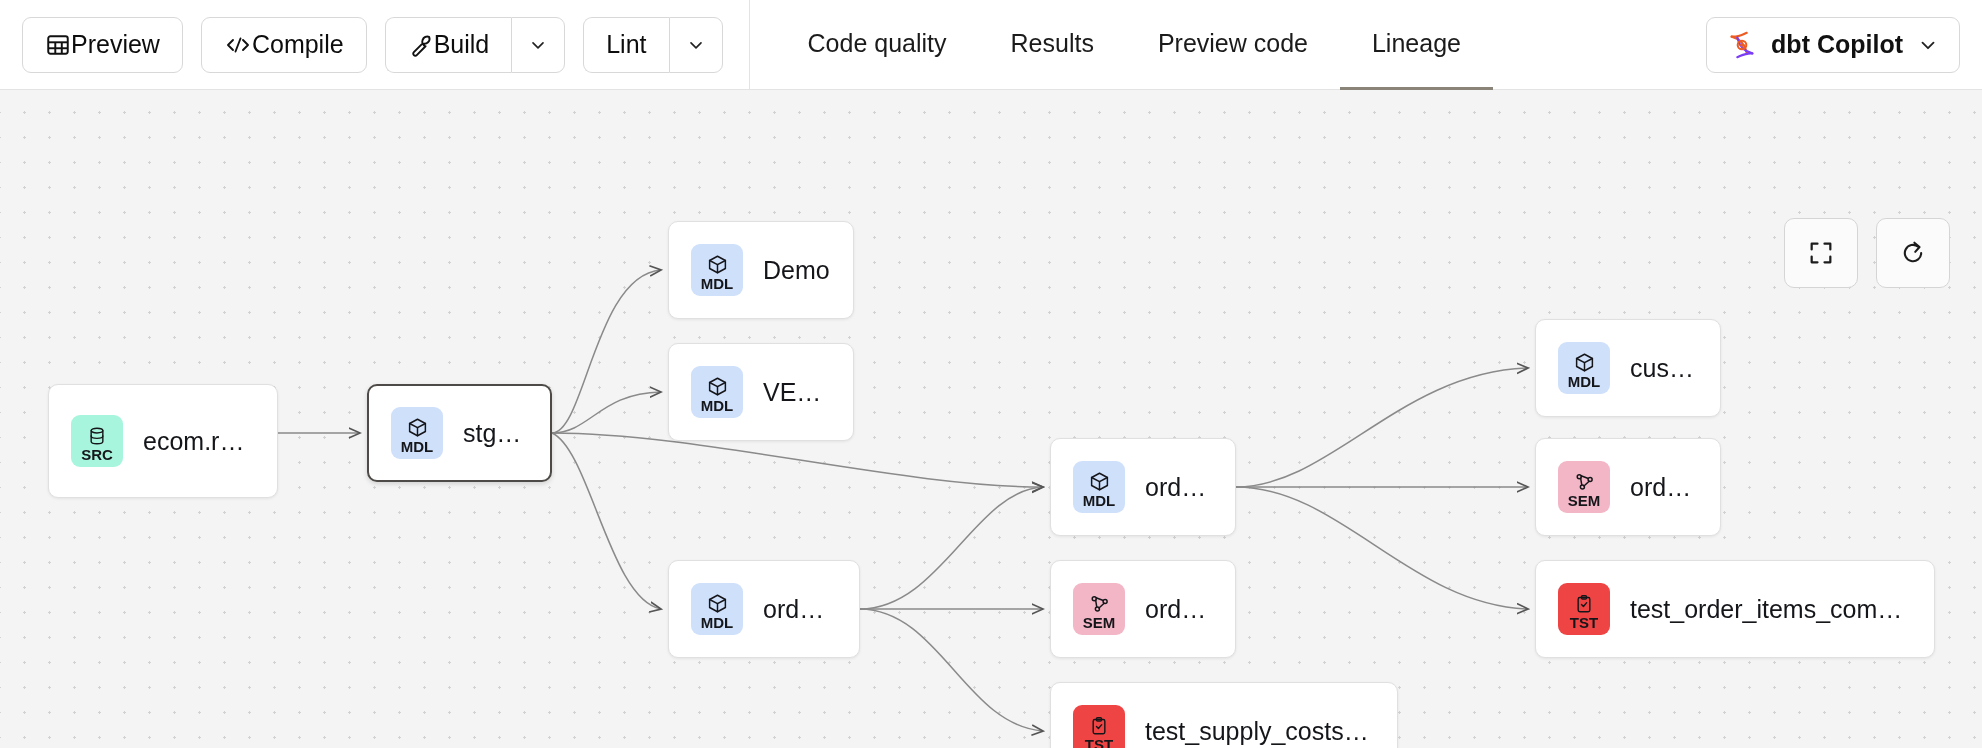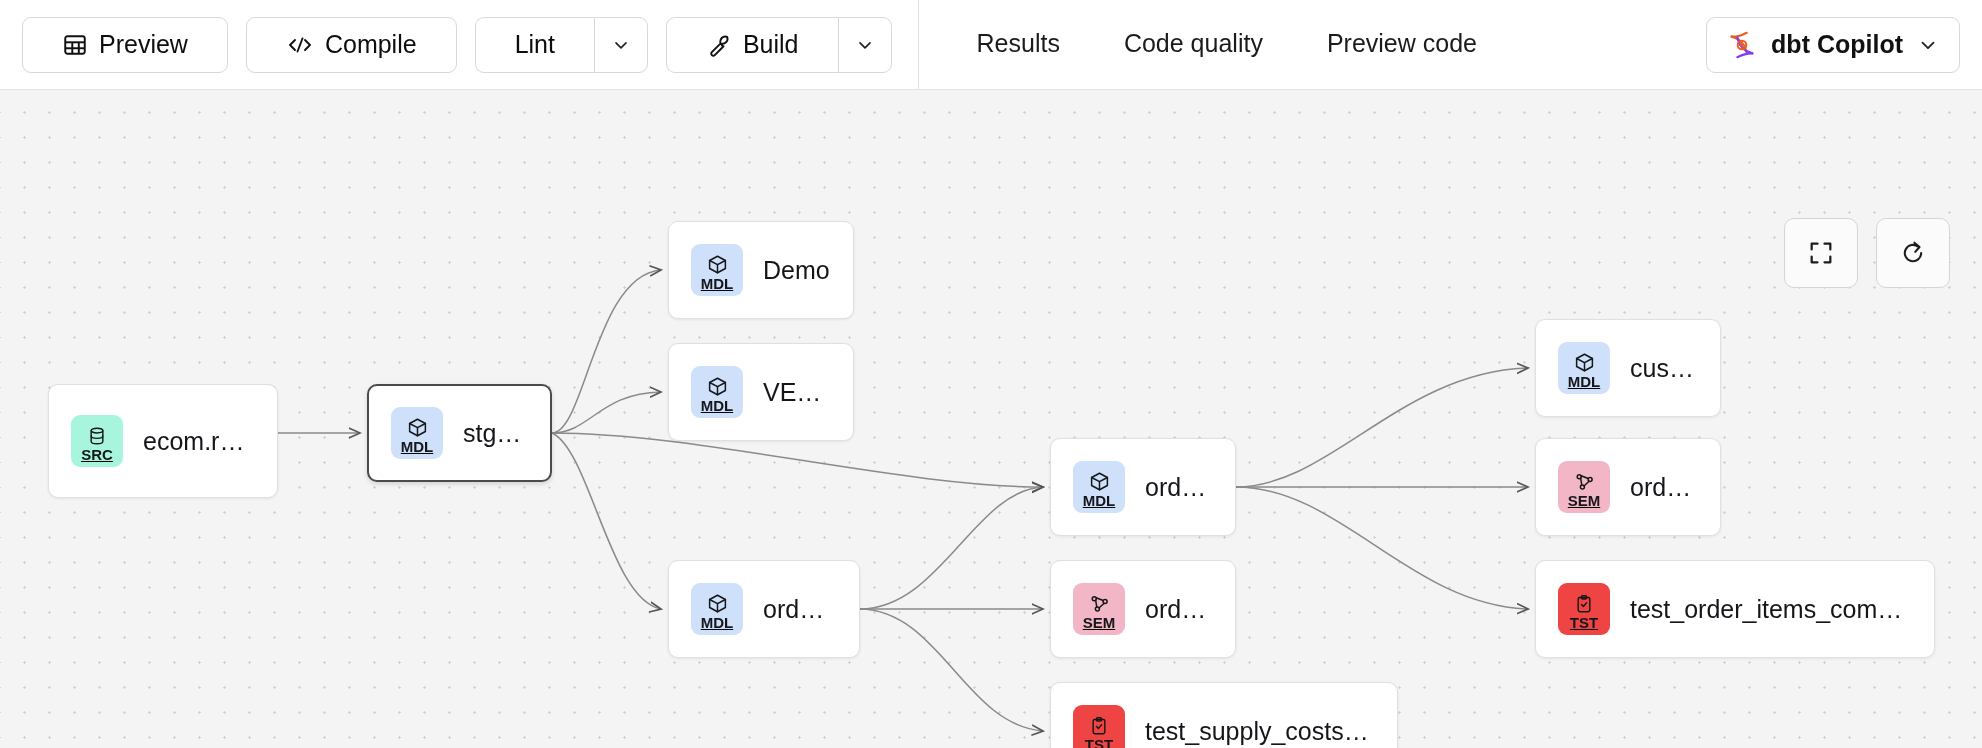--- a/index.html
+++ b/index.html
@@ -15,22 +15,22 @@
     height: 90px; min-height: 90px;
     background: #ffffff;
     border-bottom: 1px solid #e3e3e3;
     display: flex; align-items: center;
     padding: 0 22px 0 22px;
     position: relative;
   }
   .tb-left { display: flex; align-items: center; gap: 18px; }
   .btn {
     height: 56px; border: 1px solid #d8d8d8; border-radius: 9px;
-    background: #fff; display: flex; align-items: center; gap: 11px;
-    padding: 0 39px; font-size: 25px; color: #0d0d0d; cursor: pointer;
+    background: #fff; display: flex; align-items: center; 
+    padding: 0 22px; font-size: 25px; color: #0d0d0d; cursor: pointer;
     white-space: nowrap;
   }
   .split { display: flex; align-items: stretch; }
   .split .btn-main {
     border-top-right-radius: 0; border-bottom-right-radius: 0;
     border-right: none;
   }
   .split .btn-caret {
     height: 56px; width: 54px; border: 1px solid #d8d8d8; border-radius: 0 9px 9px 0;
     background: #fff; display: flex; align-items: center; justify-content: center;
@@ -106,21 +106,20 @@
   }
   .node.selected { border: 2px solid #4d4a47; box-shadow: 0 2px 5px rgba(0,0,0,0.14); }
   .node-label {
     font-size: 25px; color: #15161a; white-space: nowrap;
     overflow: hidden; text-overflow: ellipsis;
   }
   .badge {
     width: 52px; height: 52px; border-radius: 9px; flex: 0 0 52px;
     display: flex; flex-direction: column; align-items: center; justify-content: center;
     gap: 0px;
-    text-decoration: underline;
   }
   .badge .b-icon { height: 26px; display: flex; align-items: flex-end; }
   .badge .b-text { font-size: 15px; font-weight: 600; color: #15161a; line-height: 15px; margin-top: 1px; }
   .badge.src { background: #a8f5dd; }
   .badge.mdl { background: #cfe0fb; }
   .badge.sem { background: #f3b6c6; }
   .badge.tst { background: #ef4444; }
 </style>
 </head>
 <body>
@@ -150,61 +149,64 @@
             <polyline points="9,7 4,12 9,17"></polyline>
             <line x1="16.5" y1="5.5" x2="11.5" y2="18.5"></line>
             <polyline points="19,7 24,12 19,17"></polyline>
           </svg>
         </span>
         <span>Compile</span>
       </div>
 
       <div class="split">
         <div class="btn btn-main">
-          <span>Lint</span>
+          <span class="icon">
+            <svg width="26" height="26" viewBox="0 0 24 24" fill="none" stroke="#111" stroke-width="1.8" stroke-linecap="round" stroke-linejoin="round">
+              <path d="M19.5 4.5a4.6 4.6 0 0 1-6 6L5.4 18.6a1.9 1.9 0 1 0 2.7 2.7l8.1-8.1a4.6 4.6 0 0 1 3.3-8.7z"></path>
+            </svg>
+          </span>
+          <span>Build</span>
         </div>
         <div class="btn-caret">
           <span class="icon">
             <svg width="20" height="20" viewBox="0 0 24 24" fill="none" stroke="#222" stroke-width="2" stroke-linecap="round" stroke-linejoin="round">
               <polyline points="6,9.5 12,15.5 18,9.5"></polyline>
             </svg>
           </span>
         </div>
       </div>
 
       <div class="split">
         <div class="btn btn-main">
-          <span class="icon">
-            <svg width="26" height="26" viewBox="0 0 24 24" fill="none" stroke="#111" stroke-width="1.8" stroke-linecap="round" stroke-linejoin="round">
-              <path d="M19.5 4.5a4.6 4.6 0 0 1-6 6L5.4 18.6a1.9 1.9 0 1 0 2.7 2.7l8.1-8.1a4.6 4.6 0 0 1 3.3-8.7z"></path>
-            </svg>
-          </span>
-          <span>Build</span>
+          <span>Lint</span>
         </div>
         <div class="btn-caret">
           <span class="icon">
             <svg width="20" height="20" viewBox="0 0 24 24" fill="none" stroke="#222" stroke-width="2" stroke-linecap="round" stroke-linejoin="round">
               <polyline points="6,9.5 12,15.5 18,9.5"></polyline>
             </svg>
           </span>
         </div>
       </div>
     </div>
 
     <div class="divider-v"></div>
 
     <div class="tabs">
       <div class="tab">
+        <span>Code quality</span>
+      </div>
+      <div class="tab">
         <span>Results</span>
-      </div>
-      <div class="tab">
-        <span>Code quality</span>
       </div>
       <div class="tab">
         <span>Preview code</span>
+      </div>
+      <div class="tab active">
+        <span>Lineage</span>
       </div>
     </div>
 
     <div class="tb-right">
       <div class="copilot-btn">
         <span class="icon">
           <svg width="30" height="30" viewBox="0 0 32 32" fill="none">
             <path d="M5 7 C13 9, 19 15, 21 24" stroke="#ee5c22" stroke-width="2.4" stroke-linecap="round"></path>
             <path d="M5 7 C11 8, 16 5, 21 3" stroke="#ee5c22" stroke-width="2.4" stroke-linecap="round"></path>
             <path d="M27 25 C19 23, 13 17, 11 8" stroke="#7a3df5" stroke-width="2.4" stroke-linecap="round"></path>

